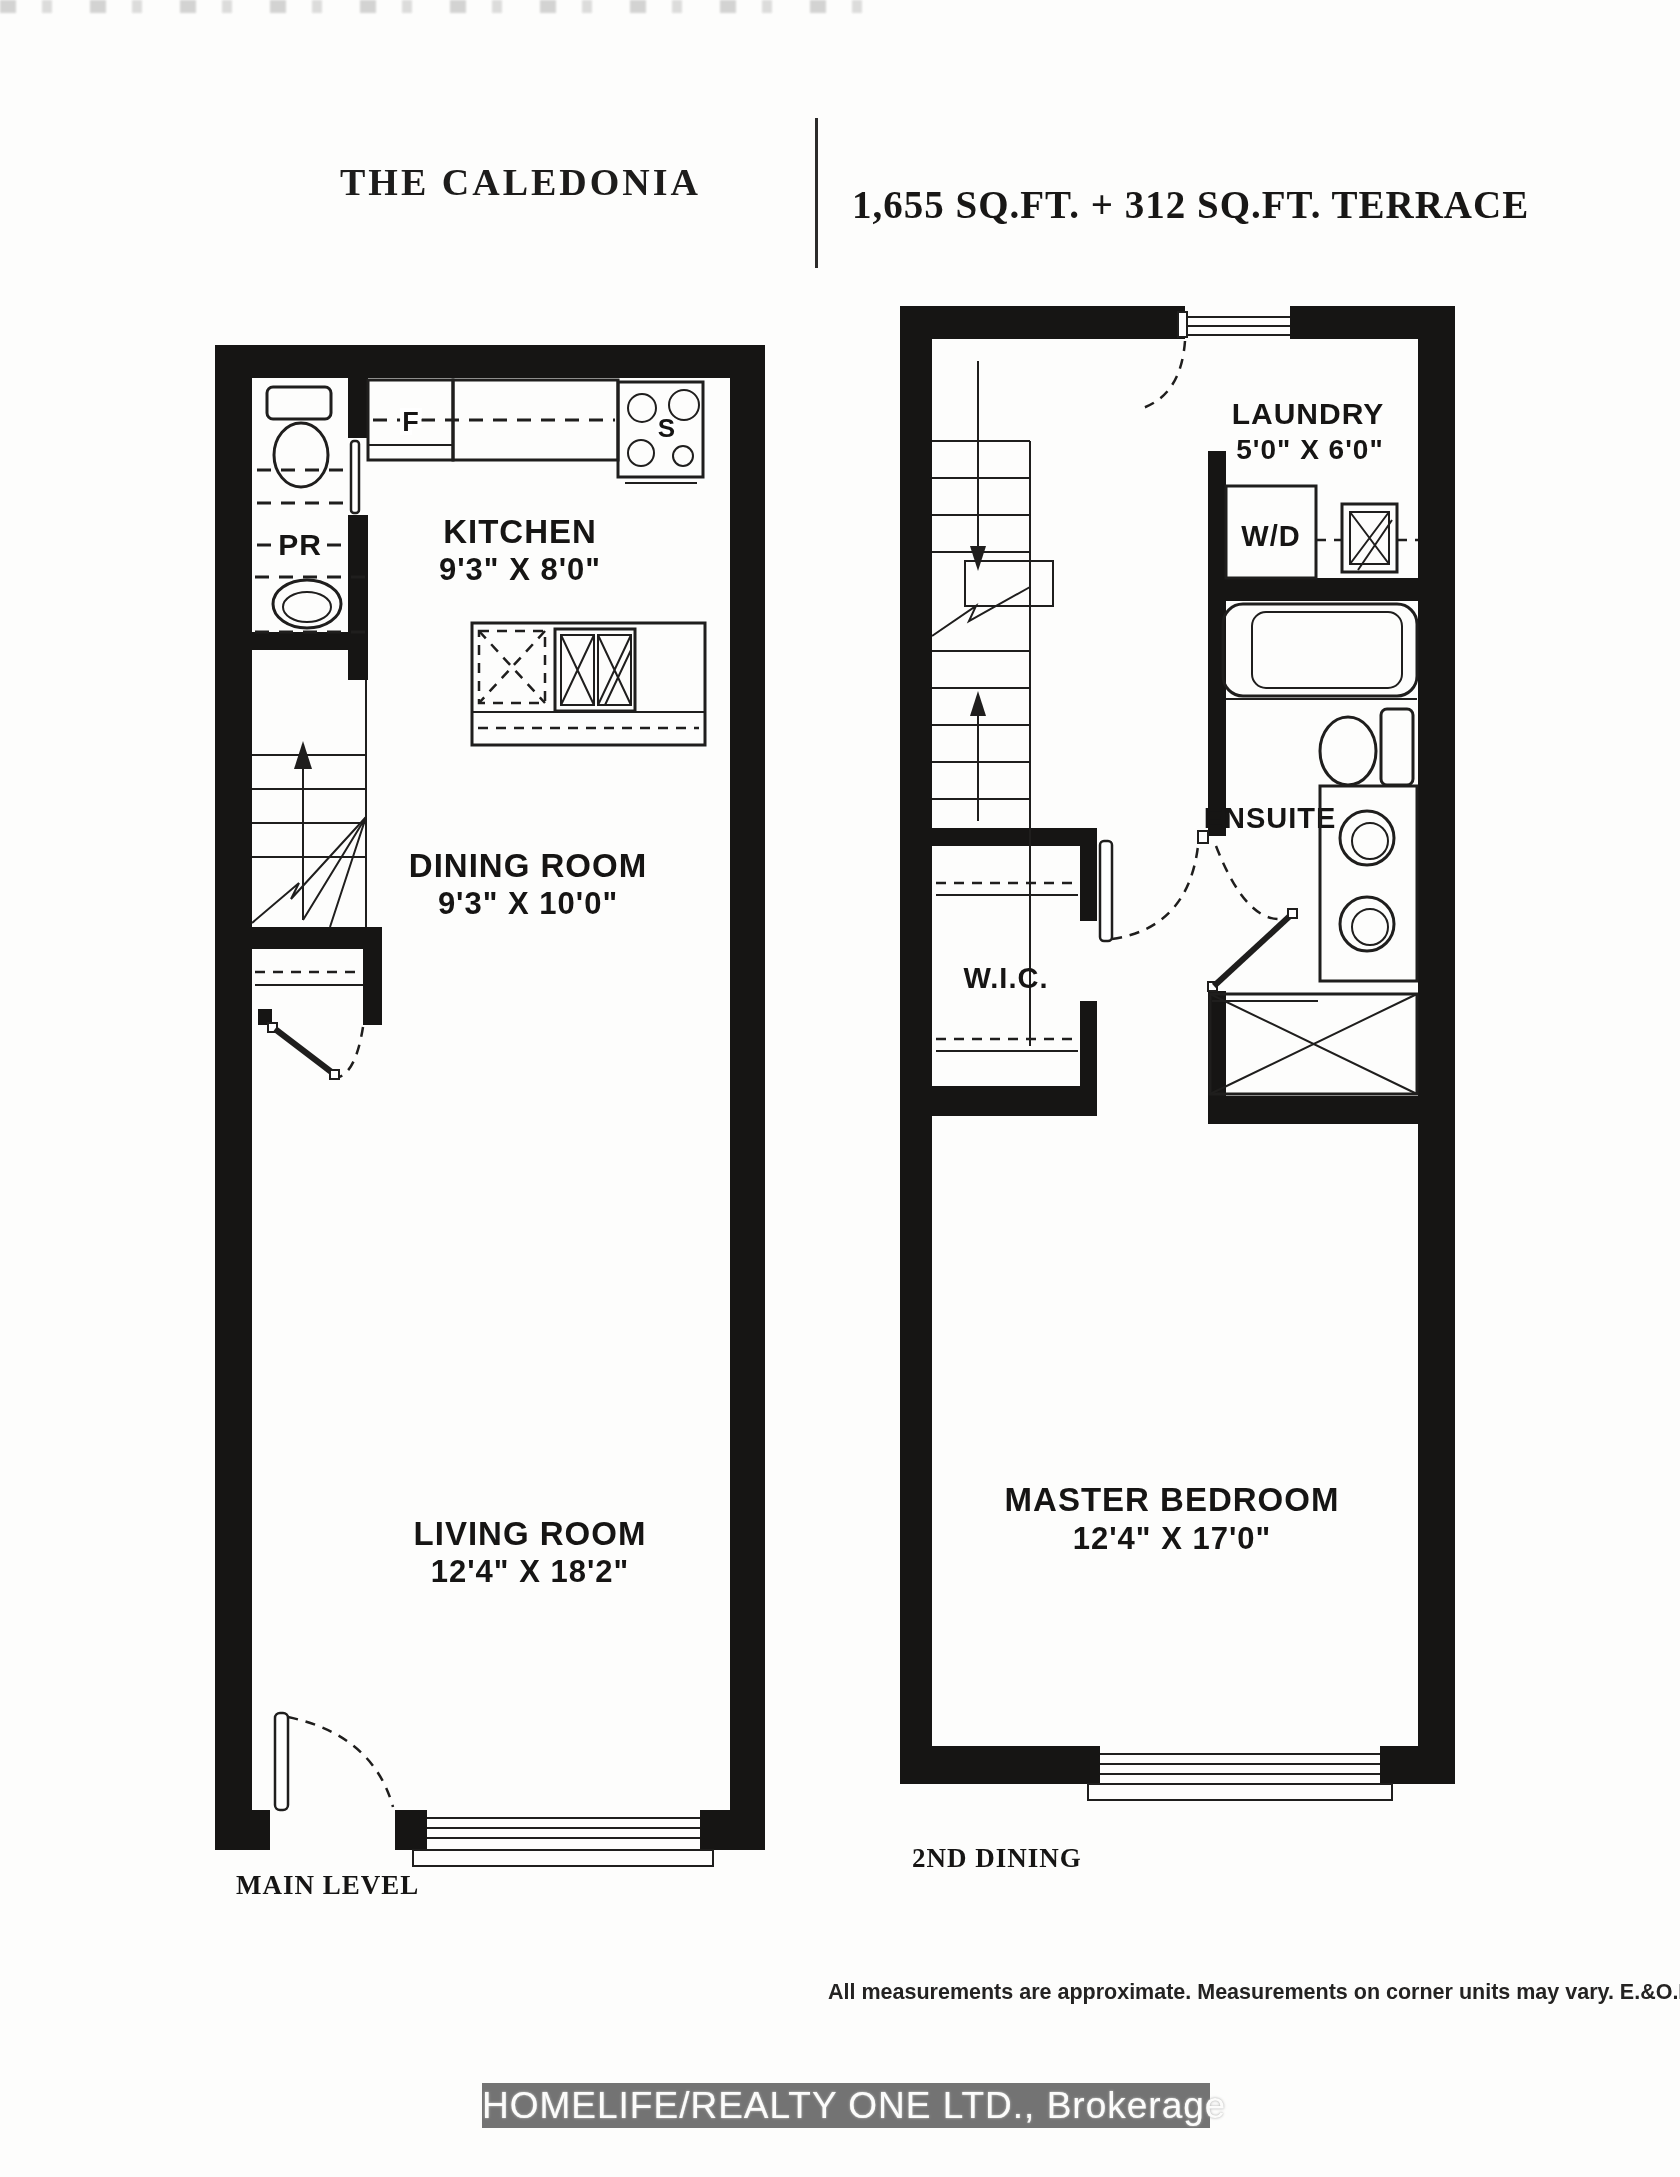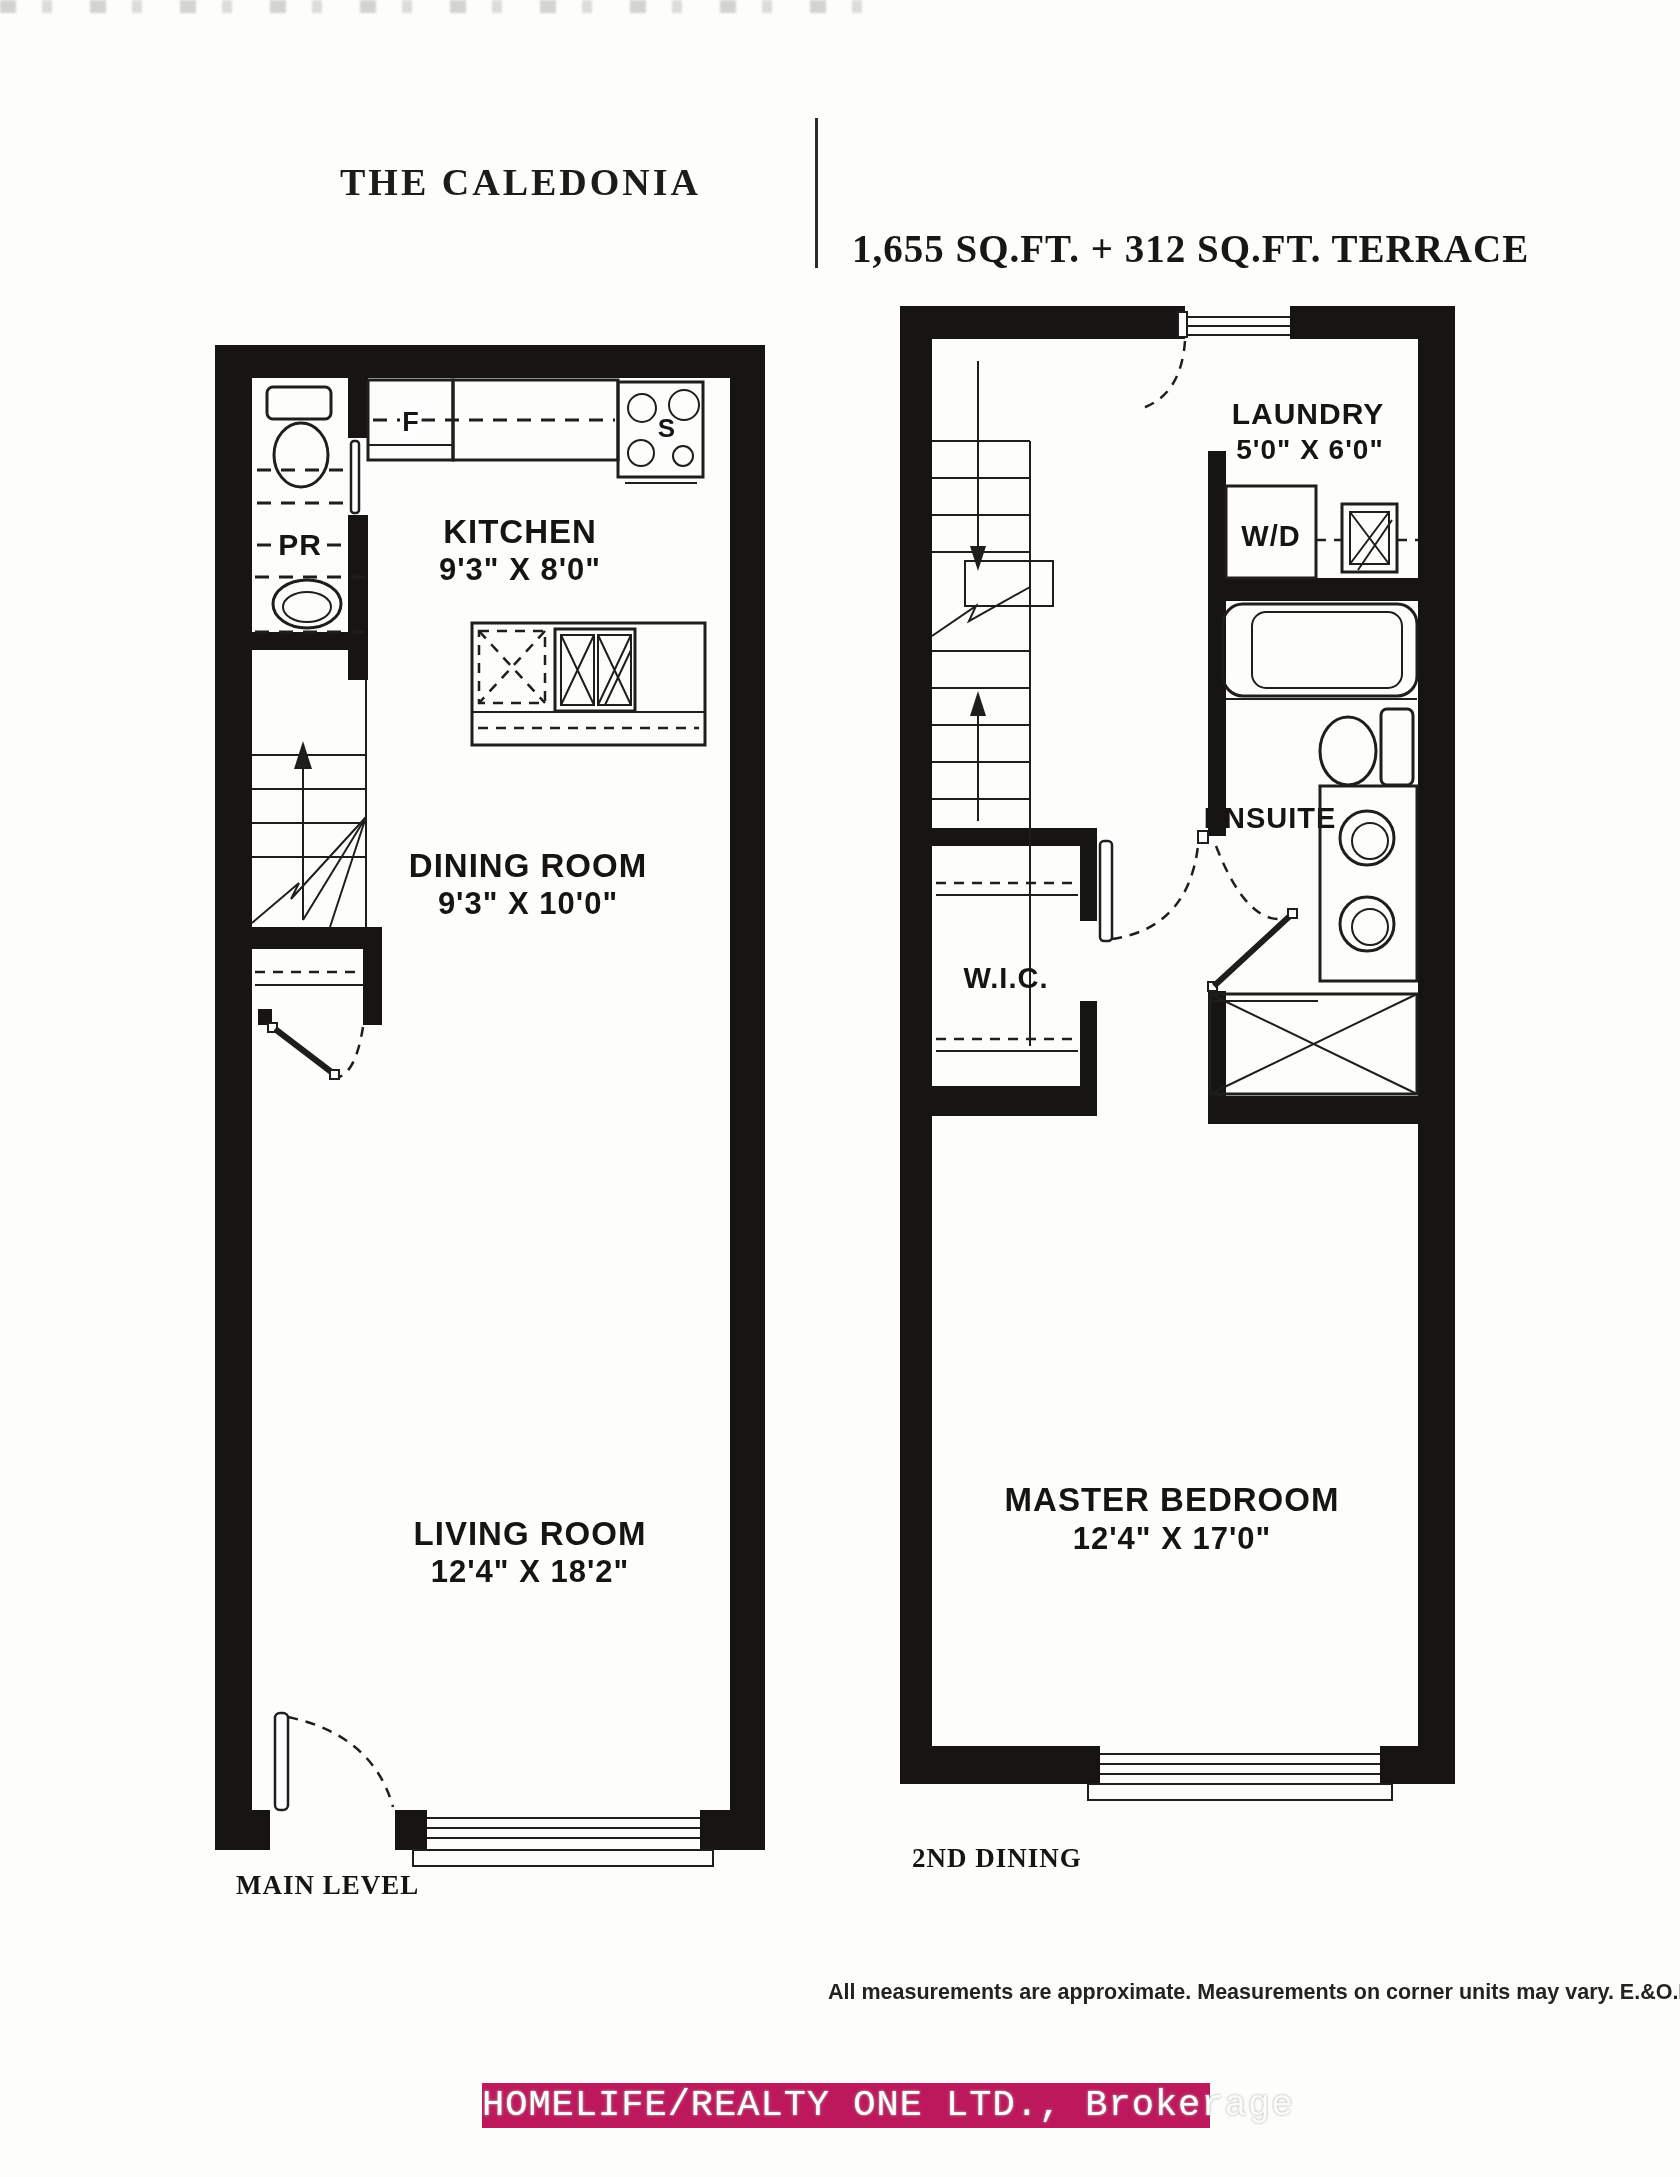--- a/index.html
+++ b/index.html
@@ -16,41 +16,40 @@
     position:absolute;left:340px;top:160px;
     font-family:"Liberation Serif",serif;font-weight:bold;font-size:38px;
     letter-spacing:3px;color:#1d1c1b;white-space:nowrap;
   }
   .hdr-divider{
     position:absolute;left:815px;top:118px;width:3px;height:150px;background:#2c2b2a;
   }
   .hdr-area{
     position:absolute;left:852px;top:182px;
     font-family:"Liberation Serif",serif;font-weight:bold;font-size:39px;
-    letter-spacing:1px;color:#181716;white-space:nowrap;margin-top:44px;
+    letter-spacing:1px;color:#181716;white-space:nowrap;
   }
   .plan{position:absolute;}
   .plan svg{display:block;}
   .lvl-label{
     position:absolute;font-family:"Liberation Serif",serif;font-weight:bold;
     font-size:27px;letter-spacing:1px;color:#161514;white-space:nowrap;
   }
   .lvl-main{left:236px;top:1870px;}
   .lvl-2nd{left:912px;top:1843px;}
   .disclaimer{
     position:absolute;left:828px;top:1980px;width:690px;
     font-size:21.5px;font-weight:bold;color:#242322;white-space:nowrap;
     letter-spacing:0px;
   }
   .watermark{
     position:absolute;left:482px;top:2083px;width:728px;height:45px;
-    background:#be185d;color:#fcfcfb;font-size:37px;line-height:45px;
+    background:#737373;color:#fcfcfb;font-size:37px;line-height:45px;
     text-align:center;letter-spacing:1px;white-space:nowrap;
     text-shadow:0 0 3px #b3b3b2, 0 0 1px #c8c8c7;
-    font-family:Liberation Mono, monospace;
   }
   
   .wl{fill:#161514;stroke:none;}
   .fx{fill:none;stroke:#1f1e1d;stroke-width:3;}
   .fx2{fill:none;stroke:#1f1e1d;stroke-width:2;}
   .dash{fill:none;stroke:#1f1e1d;stroke-width:3;stroke-dasharray:14 10;}
   .dash2{fill:none;stroke:#1f1e1d;stroke-width:2.5;stroke-dasharray:10 8;}
   .leafrect{fill:#fff;stroke:#1f1e1d;stroke-width:2.5;}
   .jamb{fill:#fff;stroke:#1f1e1d;stroke-width:2;}
   .arrow{fill:#1f1e1d;}

